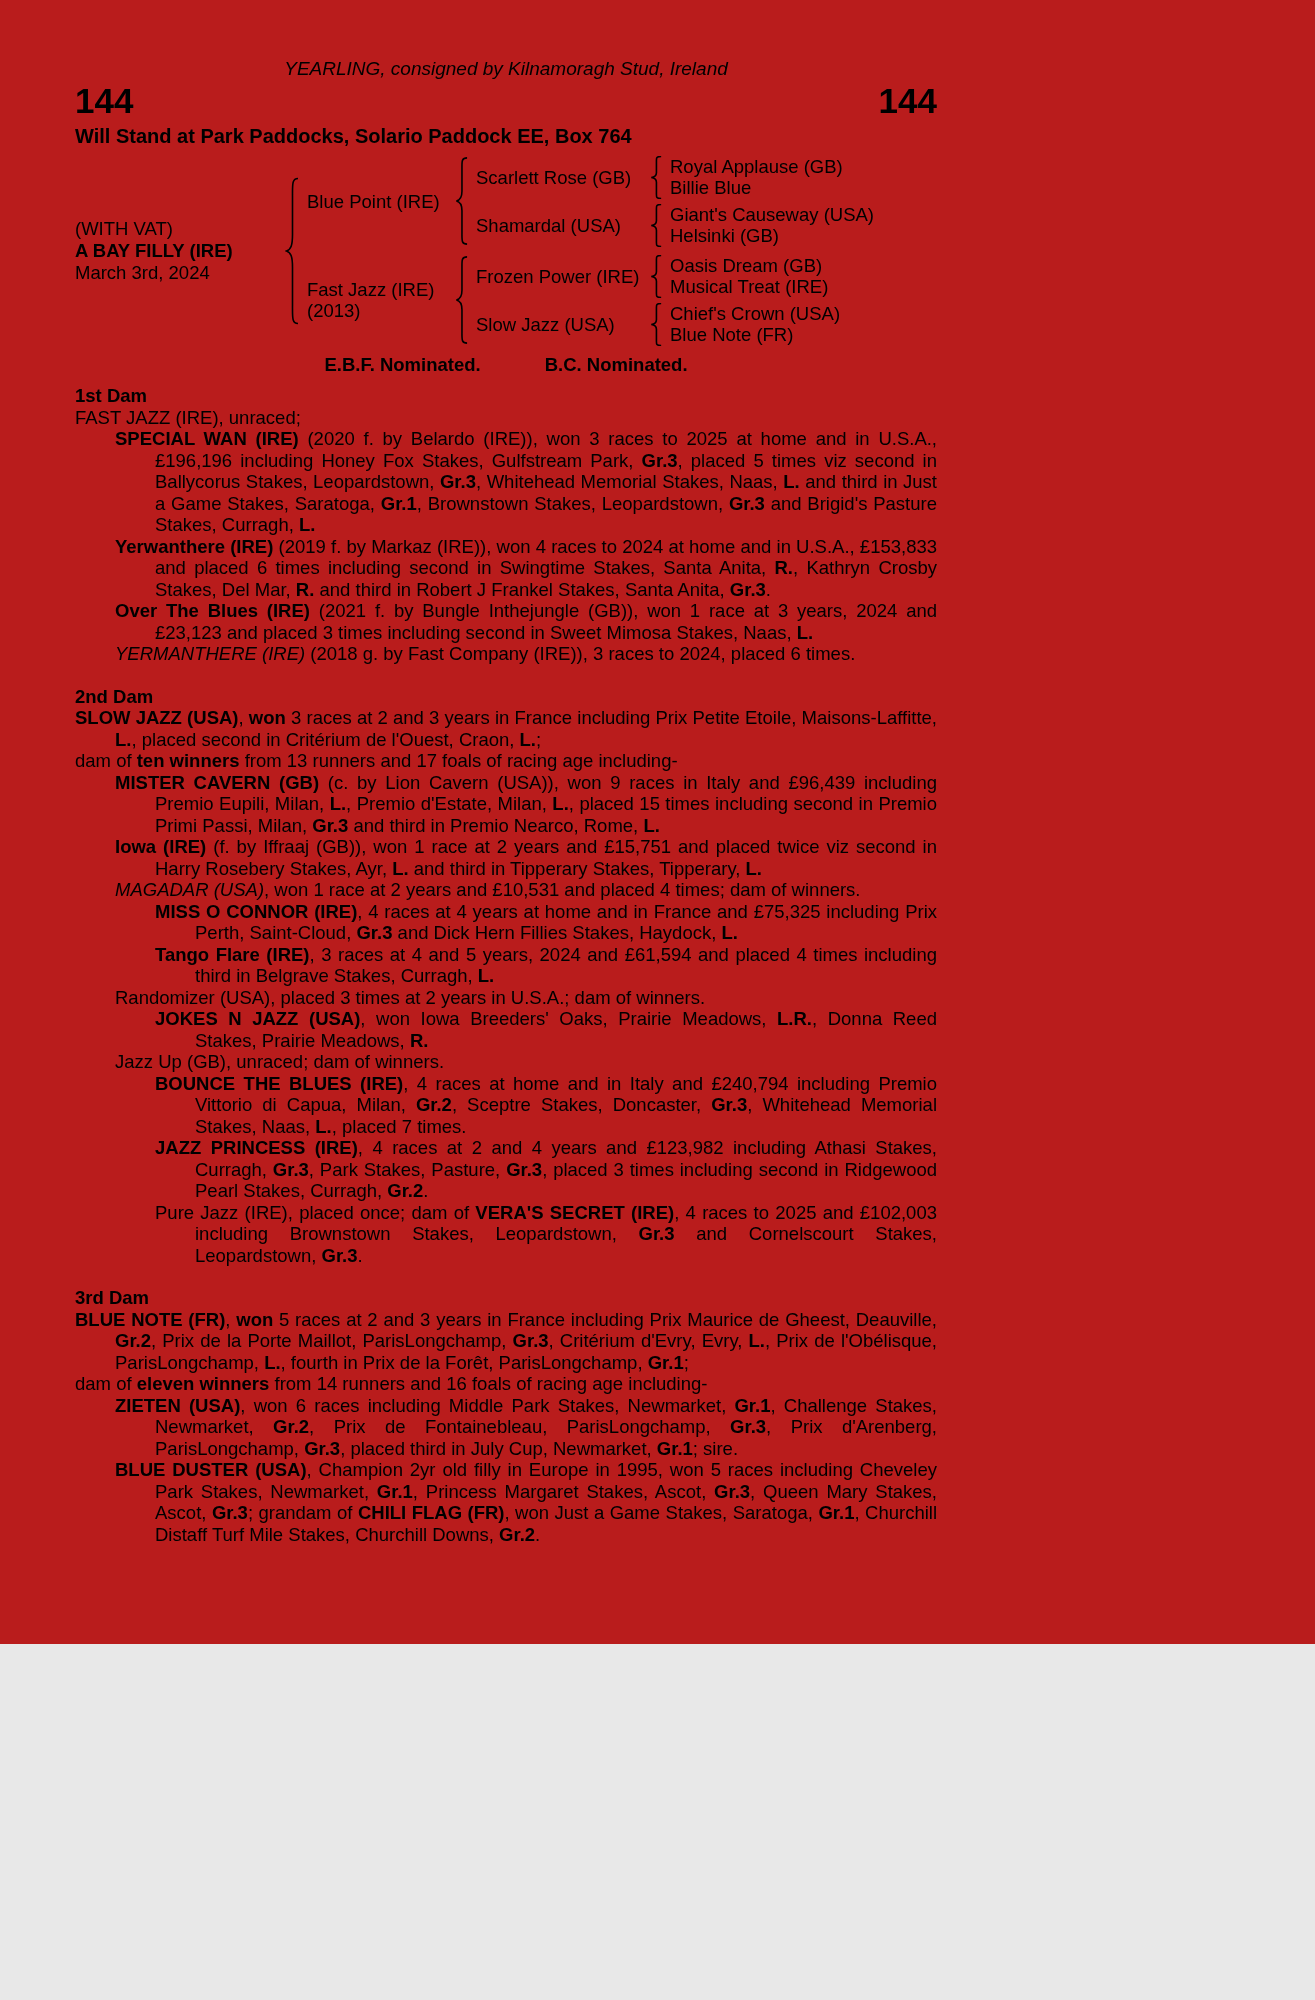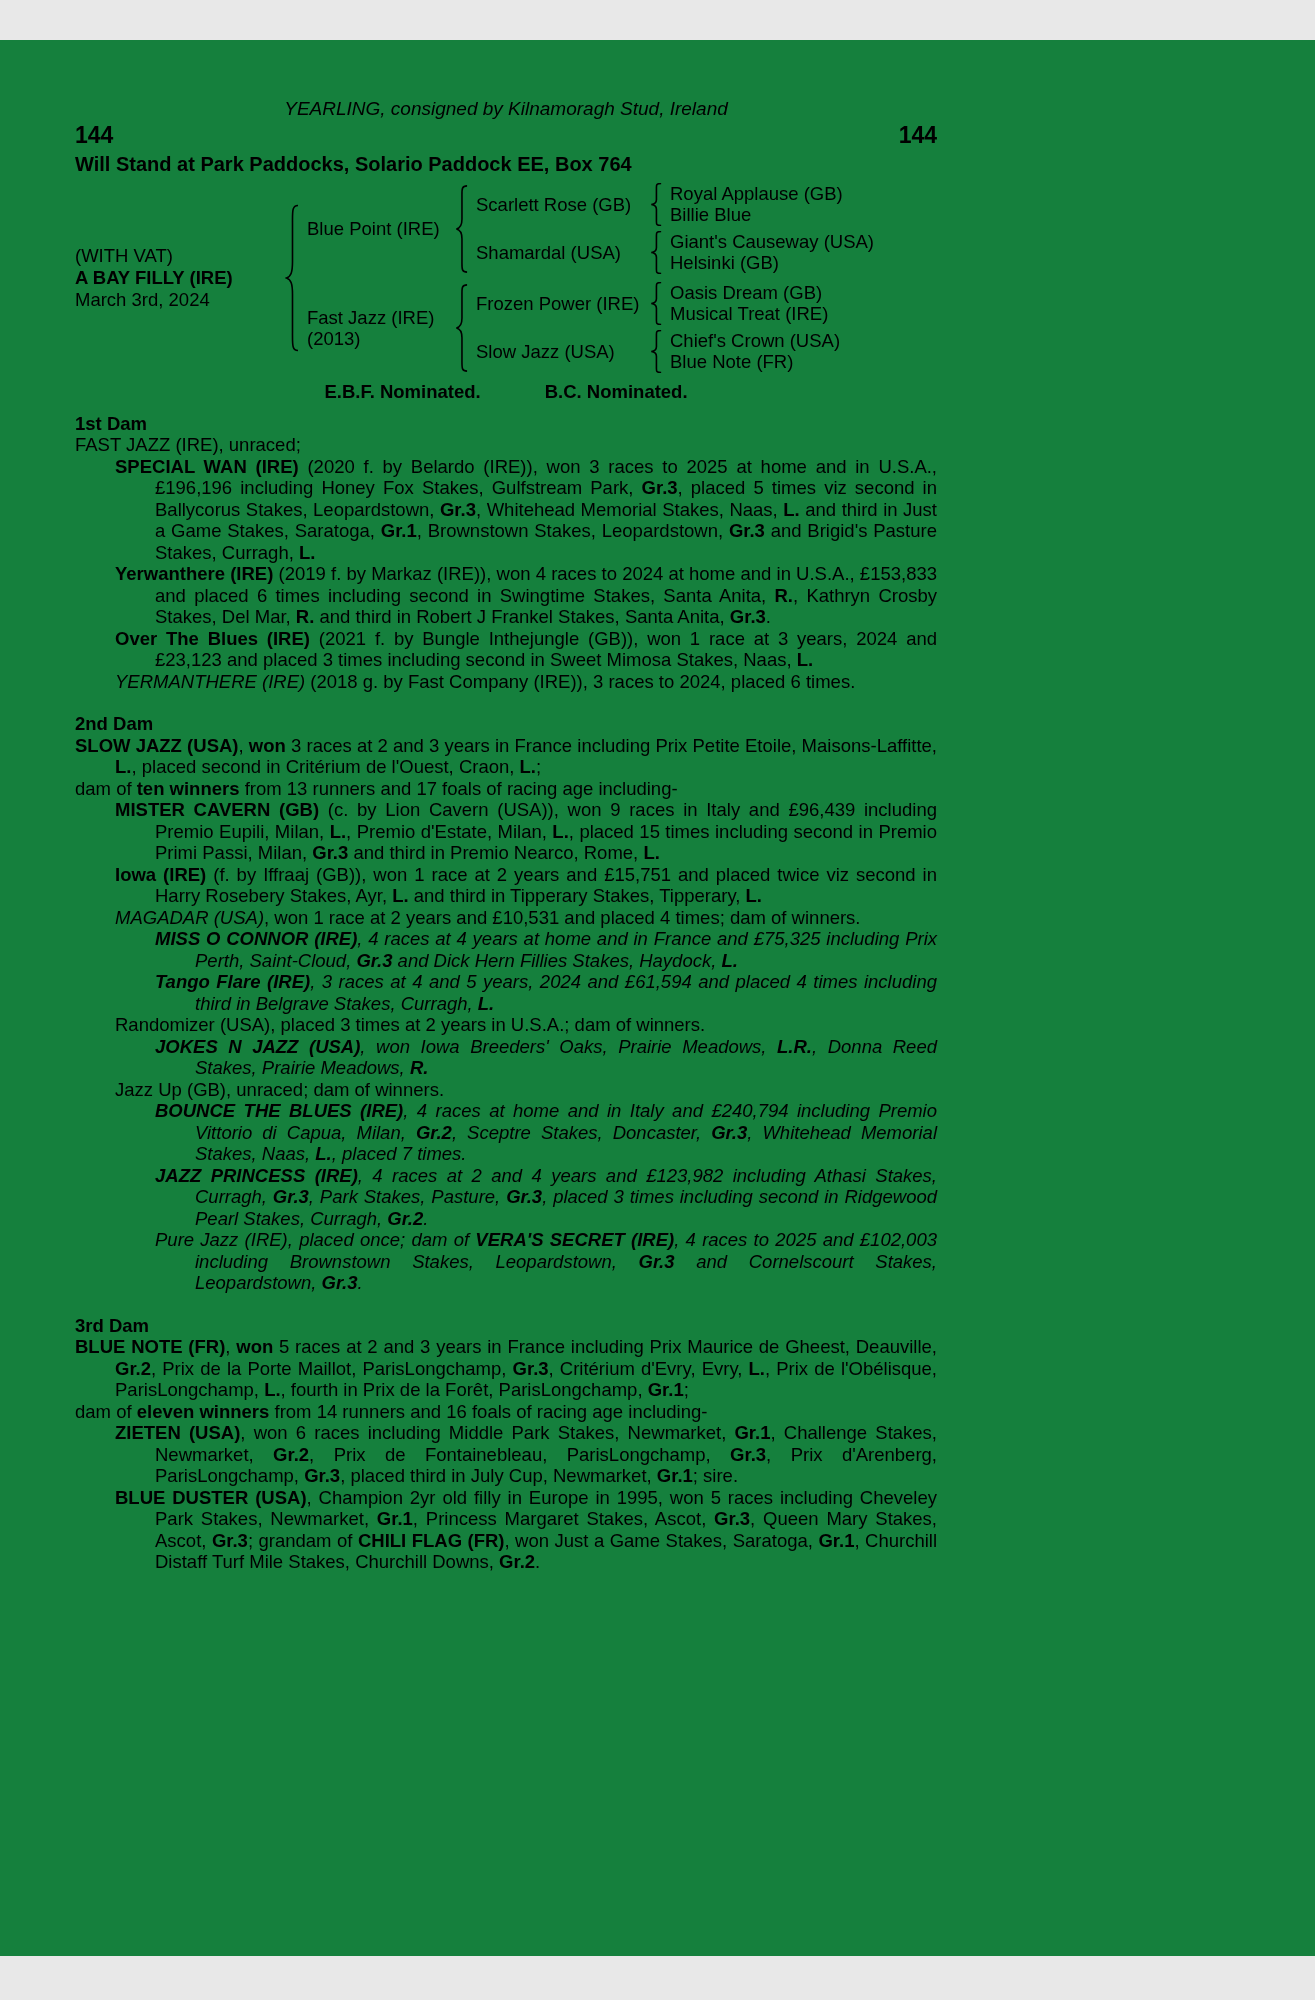--- a/index.html
+++ b/index.html
@@ -1,37 +1,36 @@
 <!DOCTYPE html>
 <html><head>
 <meta charset="utf-8">
 <style>
   html, body { margin: 0; padding: 0; background: #e8e8e8; }
   .page {
     position: relative;
     width: 1315px;
-    height: 1916px;
-    background: #15803d;
+    height: 1644px;
+    background: #b91c1c;
     color: #000;
     font-family: "Liberation Sans", "DejaVu Sans", sans-serif;
     font-size: 18.5px;
     line-height: 21.5px;
     box-sizing: border-box;
     padding: 58px 0 0 75px;
-    margin-top: 40px;
   }
   .content { width: 862px; }
 
   .b { font-weight: bold; }
   .i { font-style: italic; }
 
   
   .consign-line { text-align: center; font-style: italic; font-size: 19px; }
   .lot-row { display: flex; justify-content: space-between; align-items: baseline;
-             font-size: 23px; font-weight: bold; line-height: 1.05; margin-top: 3px; }
+             font-size: 35px; font-weight: bold; line-height: 1.05; margin-top: 3px; }
   .stand-line { font-weight: bold; font-size: 20px; margin-top: 7px; }
 
   
   .pedigree { display: flex; align-items: center; margin: 8px 0 4px 0; }
   .ped-subject { width: 208px; line-height: 22px; }
   .brace { flex: 0 0 auto; margin: 0 8px 0 2px; }
   .brace svg { display: block; }
   .brace.sm svg { width: 12px; height: 43px; }
   .brace.md svg { width: 13px; height: 88px; }
   .brace.lg svg { width: 14px; height: 148px; }
@@ -48,21 +47,21 @@
   .noms { display: flex; justify-content: center; gap: 64px; font-weight: bold;
           margin: 8px 0 10px 0; }
 
   
   .sections { margin-top: 4px; }
   .section + .section { margin-top: 21px; }
   .dam-heading { font-weight: bold; }
   p.para { margin: 0; text-align: justify; }
   .i0 { padding-left: 40px;  text-indent: -40px; }
   .i1 { padding-left: 80px;  text-indent: -40px; }
-  .i2 { padding-left: 120px; text-indent: -40px; font-style: italic; }
+  .i2 { padding-left: 120px; text-indent: -40px; }
 </style>
 </head>
 <body>
 
 <div class="page">
   <div class="content">
 
     <div class="consign-line">YEARLING, consigned by Kilnamoragh Stud, Ireland</div>
 
     <div class="lot-row">

